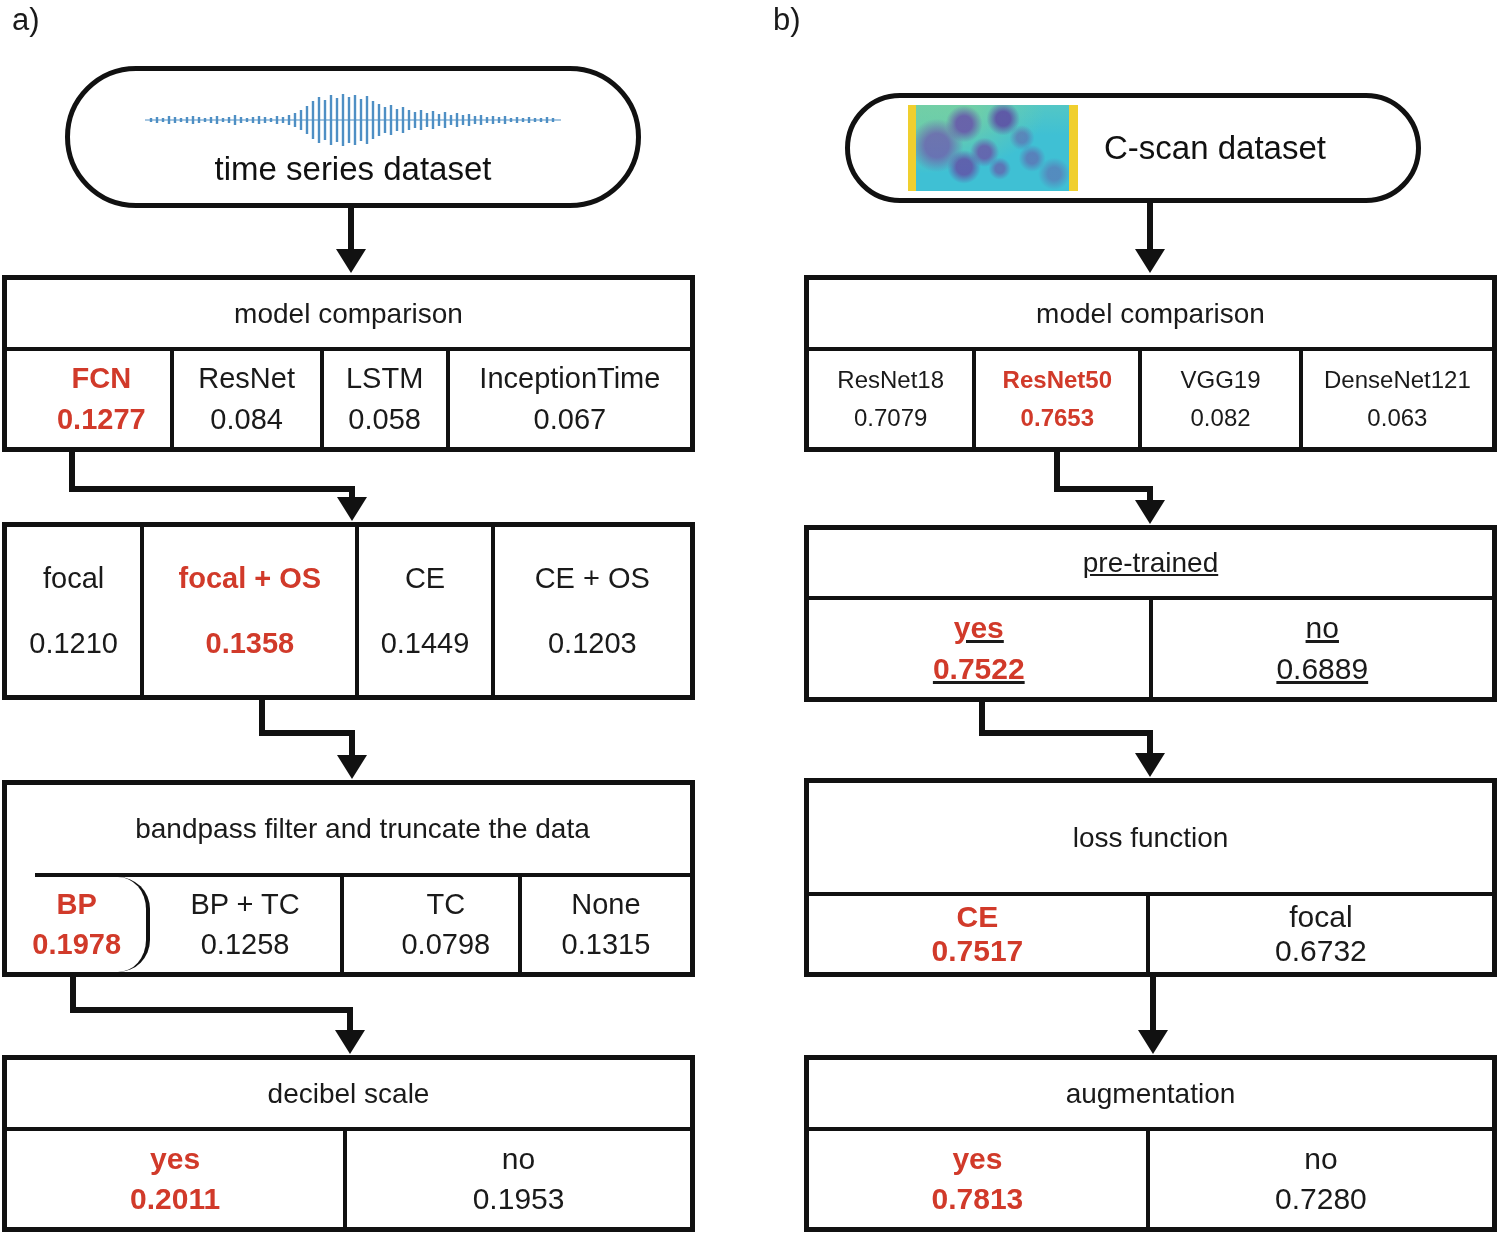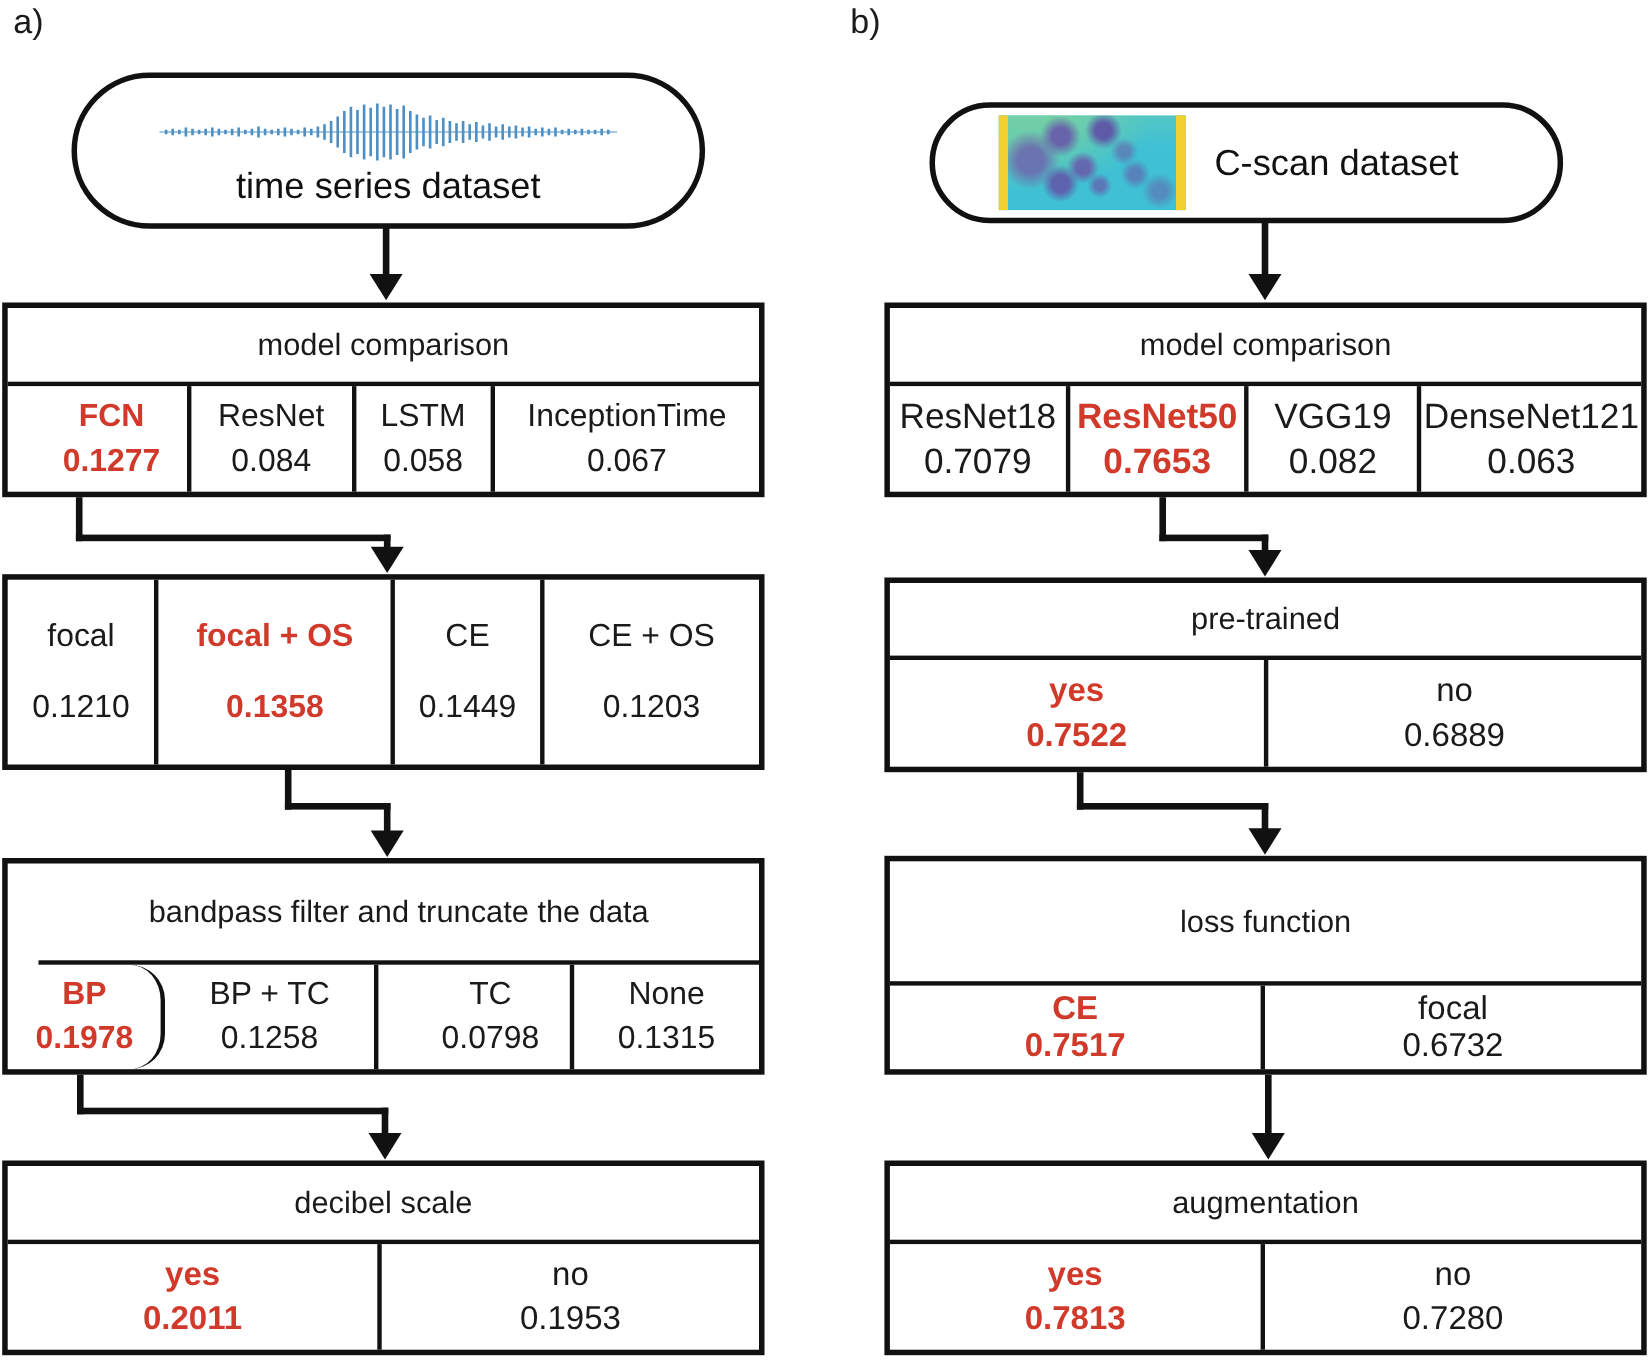--- a/index.html
+++ b/index.html
@@ -149,41 +149,41 @@
     </div>
   </div>
 
   <div class="terminator term-b">
     <div class="cscan"></div>
     <div class="dataset-label">C-scan dataset</div>
   </div>
 
   <div class="tbl tbl-r" style="top:275px;height:177px;">
     <div class="thead" style="height:71px;">model comparison</div>
-    <div class="trow" style="font-size:32px;">
+    <div class="trow" style="font-size:24px;">
       <div class="cell" style="flex-basis:24.5%;">
         <div>ResNet18</div>
         <div>0.7079</div>
       </div>
       <div class="cell" style="flex-basis:24.3%;">
         <div class="hl">ResNet50</div>
         <div class="hl">0.7653</div>
       </div>
       <div class="cell" style="flex-basis:23.5%;">
         <div>VGG19</div>
         <div>0.082</div>
       </div>
       <div class="cell" style="flex-basis:27.7%;">
         <div>DenseNet121</div>
         <div>0.063</div>
       </div>
     </div>
   </div>
 
-  <div class="tbl tbl-r" style="top:525px;height:177px;">
+  <div class="tbl tbl-r" style="top:525px;height:177px;text-decoration:underline;">
     <div class="thead" style="height:70px;">pre-trained</div>
     <div class="trow" style="font-size:30px;">
       <div class="cell" style="flex-basis:50.3%;">
         <div class="hl">yes</div>
         <div class="hl">0.7522</div>
       </div>
       <div class="cell" style="flex-basis:49.7%;">
         <div>no</div>
         <div>0.6889</div>
       </div>

